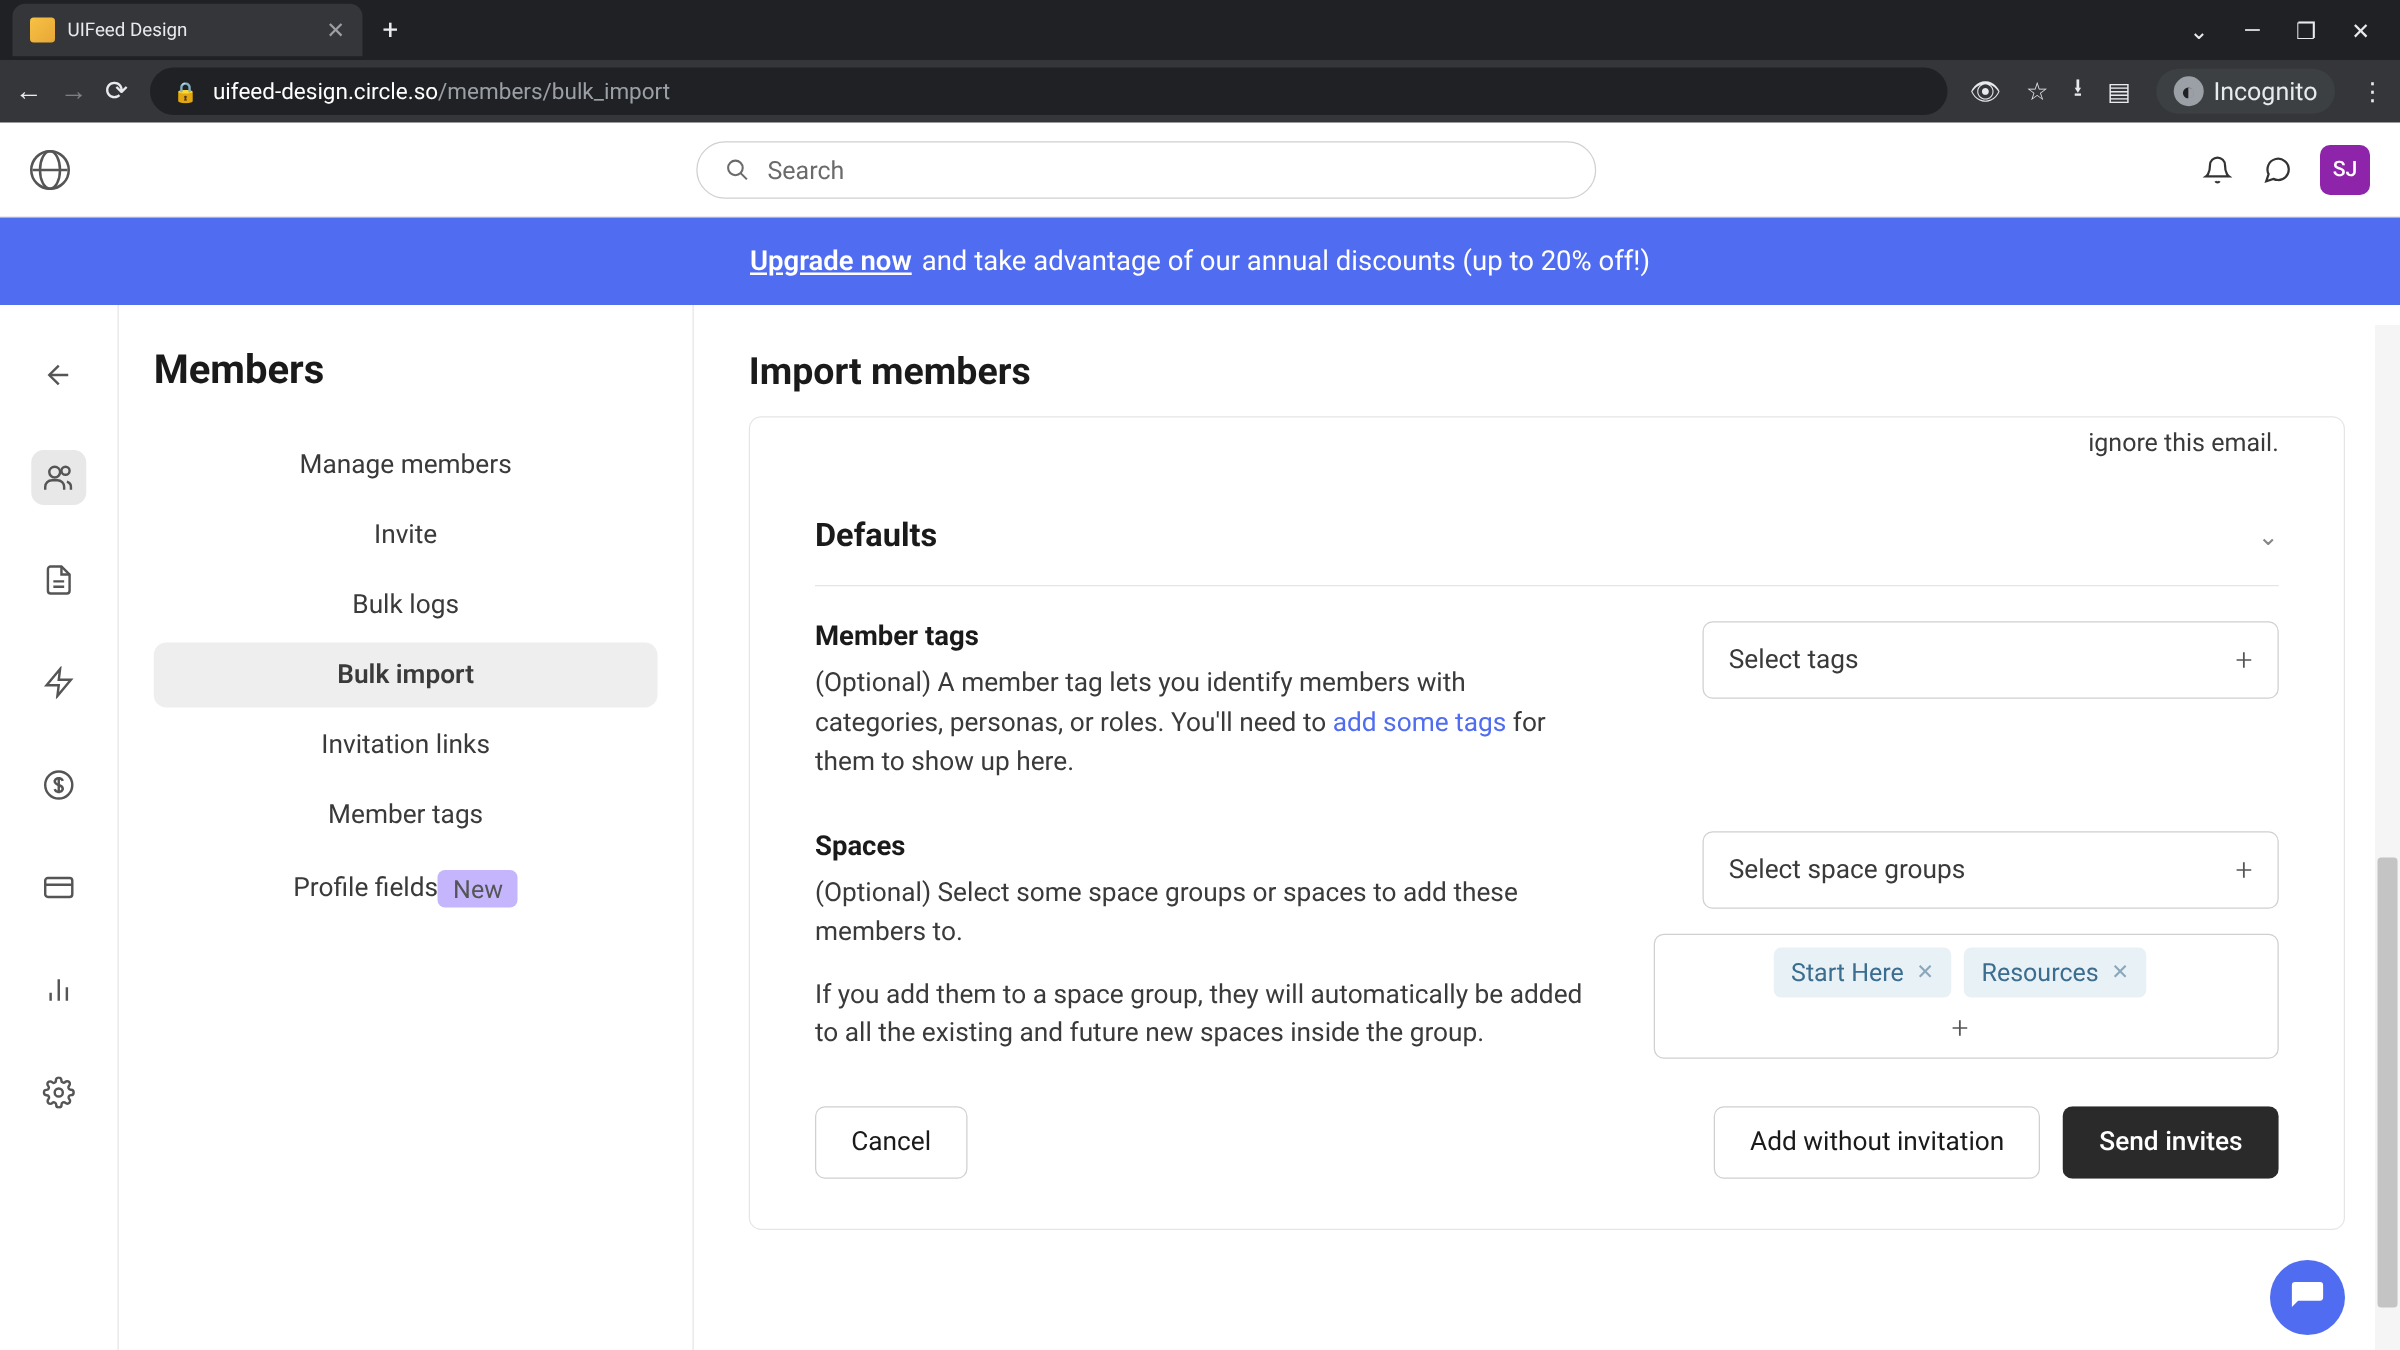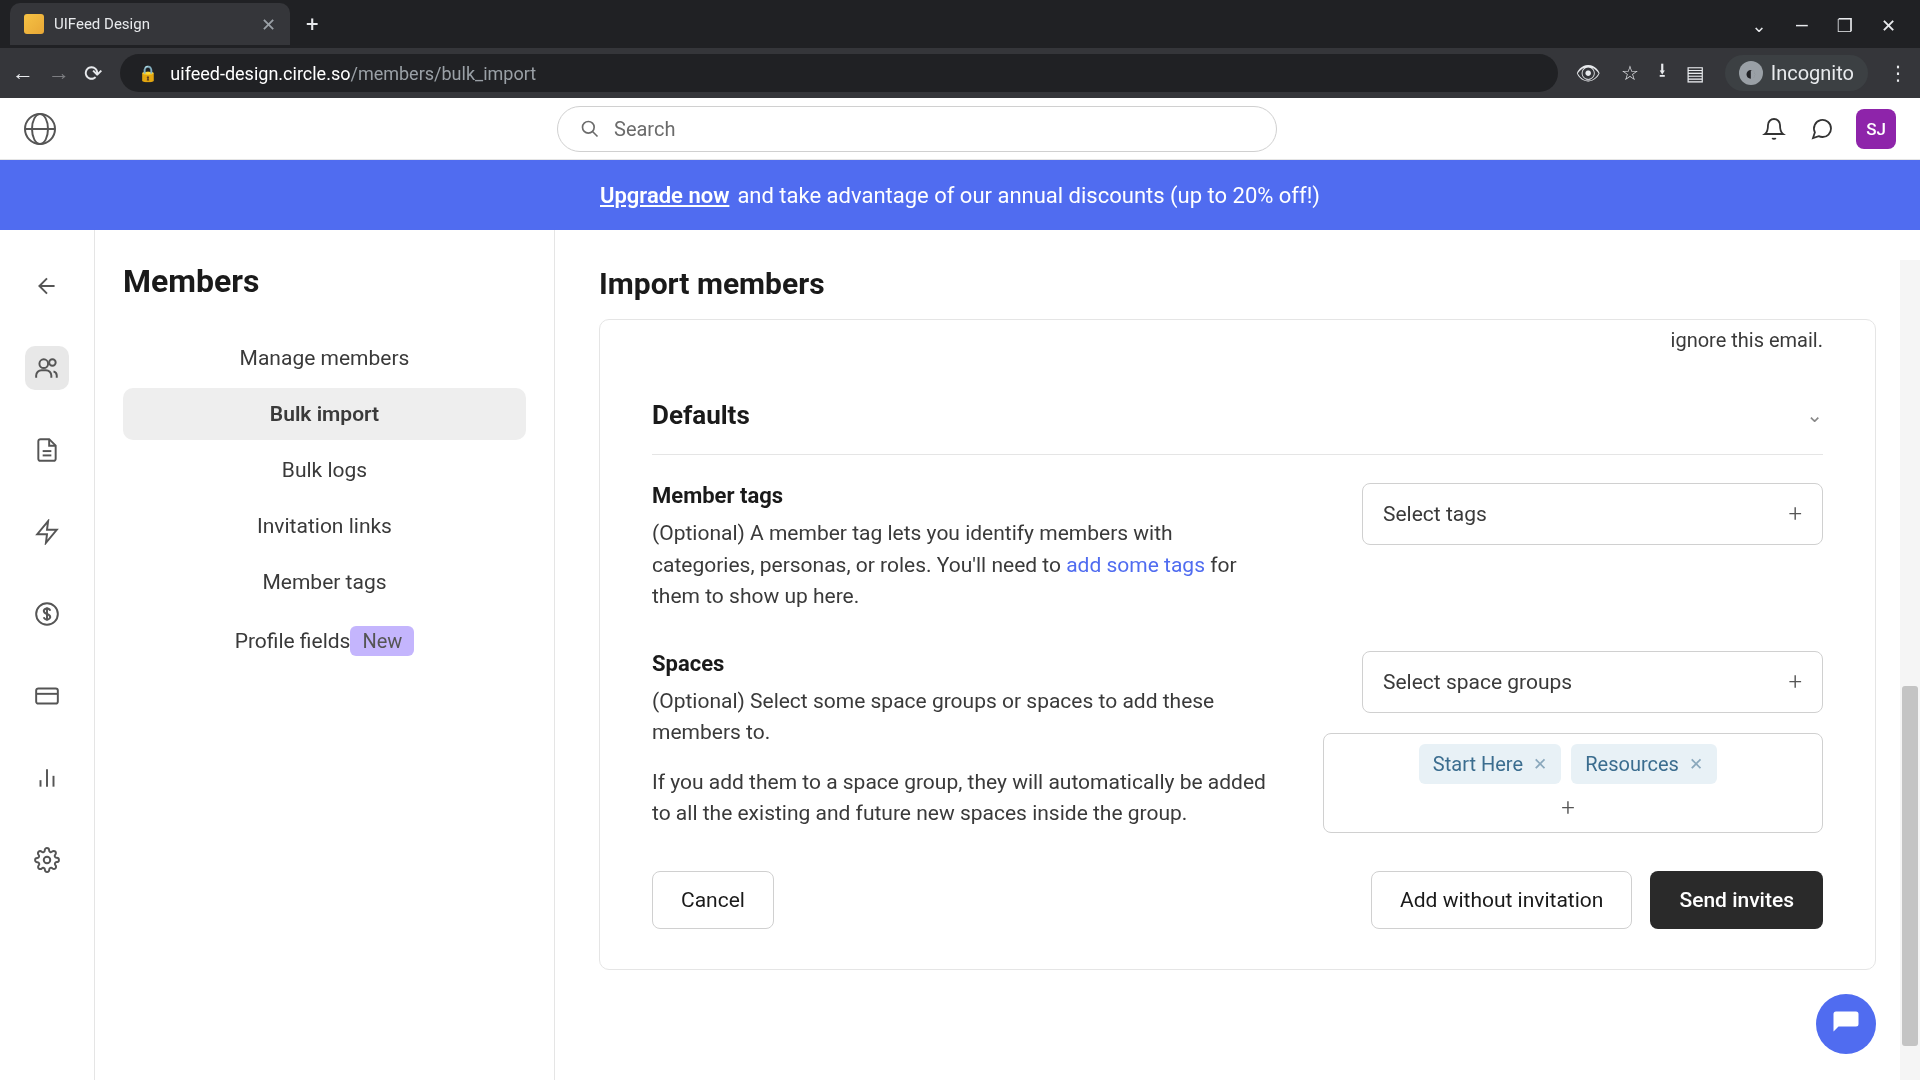--- a/index.html
+++ b/index.html
@@ -24,21 +24,21 @@
 .address-bar { flex: 1; background: #202124; border-radius: 24px; height: 38px; display: flex; align-items: center; padding: 0 18px; gap: 12px; color: #e8eaed; font-size: 18px; margin: 0 10px; }
 .lock-icon { font-size: 16px; }
 .url-domain { color: #fff; }
 .url-path { color: #9aa0a6; }
 .nav-right { display: flex; align-items: center; gap: 20px; color: #e8eaed; }
 .nav-right span, .nav-right div { cursor: pointer; font-size: 20px; }
 .incognito-badge { display: flex; align-items: center; gap: 8px; background: #3c4043; border-radius: 20px; padding: 6px 14px; font-size: 17px; }
 .incognito-icon { width: 24px; height: 24px; background: #9aa0a6; border-radius: 50%; display: flex; align-items: center; justify-content: center; color: #202124; }
 
 
-.app-header { height: 62px; display: flex; align-items: center; padding: 0 24px; border-bottom: 1px solid #e5e5e5; justify-content: center; }
+.app-header { height: 76px; display: flex; align-items: center; padding: 0 24px; border-bottom: 1px solid #e5e5e5; justify-content: center; }
 .app-header-left { width: 50px; display: flex; align-items: center; }
 .globe-icon { width: 32px; height: 32px; border: 2px solid #555; border-radius: 50%; display: flex; align-items: center; justify-content: center; position: relative; }
 .globe-icon::before { content: ""; position: absolute; width: 28px; height: 2px; background: #555; top: 50%; transform: translateY(-50%); }
 .globe-icon::after { content: ""; position: absolute; width: 14px; height: 28px; border: 2px solid #555; border-radius: 50%; top: 50%; left: 50%; transform: translate(-50%,-50%); }
 .search-container { flex: 1; display: flex; justify-content: center; }
 .search-box { width: 720px; height: 46px; border: 1px solid #d0d0d0; border-radius: 26px; display: flex; align-items: center; padding: 0 22px; gap: 14px; color: #6b6b6b; }
 .search-icon-svg { width: 20px; height: 20px; stroke: #6b6b6b; stroke-width: 2; fill: none; }
 .search-text { font-size: 20px; }
 .app-header-right { display: flex; align-items: center; gap: 20px; }
 .header-icon { width: 28px; height: 28px; display: flex; align-items: center; justify-content: center; color: #333; font-size: 24px; cursor: pointer; }
@@ -233,25 +233,28 @@
         </svg>
     </div>
   </div>
 
   <div class="nav-sidebar">
     <div class="section-title">Members</div>
     <div class="nav-list">
       <div class="nav-item">
           <span>Manage members</span>
         </div>
+      <div class="nav-item">
+          <span>Invite</span>
+        </div>
+      <div class="nav-item">
+          <span>Bulk logs</span>
+        </div>
       <div class="nav-item active">
           <span>Bulk import</span>
-        </div>
-      <div class="nav-item">
-          <span>Bulk logs</span>
         </div>
       <div class="nav-item">
           <span>Invitation links</span>
         </div>
       <div class="nav-item">
           <span>Member tags</span>
         </div>
       <div class="nav-item">
         <span>Profile fields</span>
         <span class="nav-badge">New</span>

